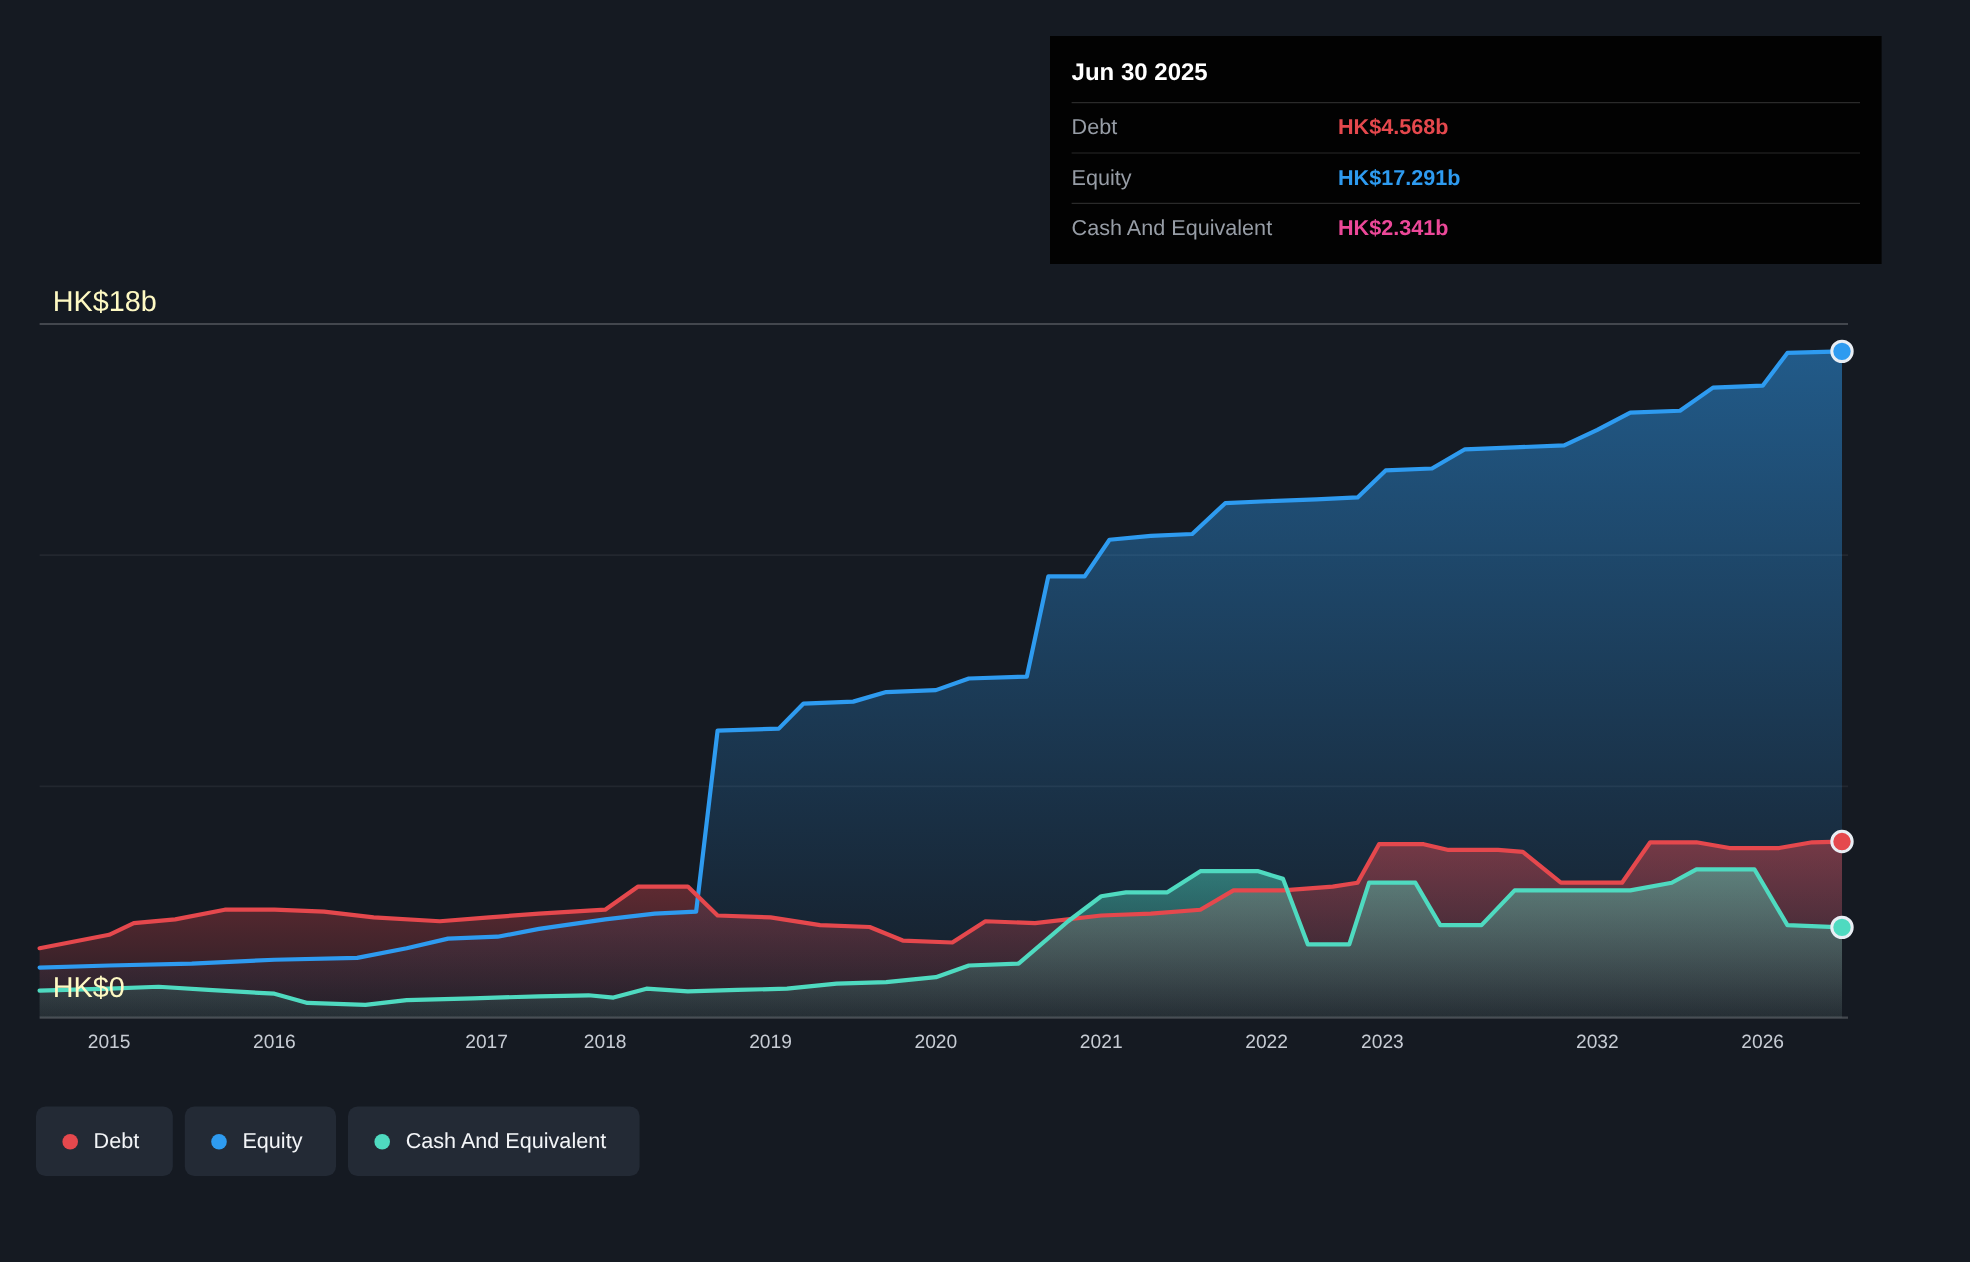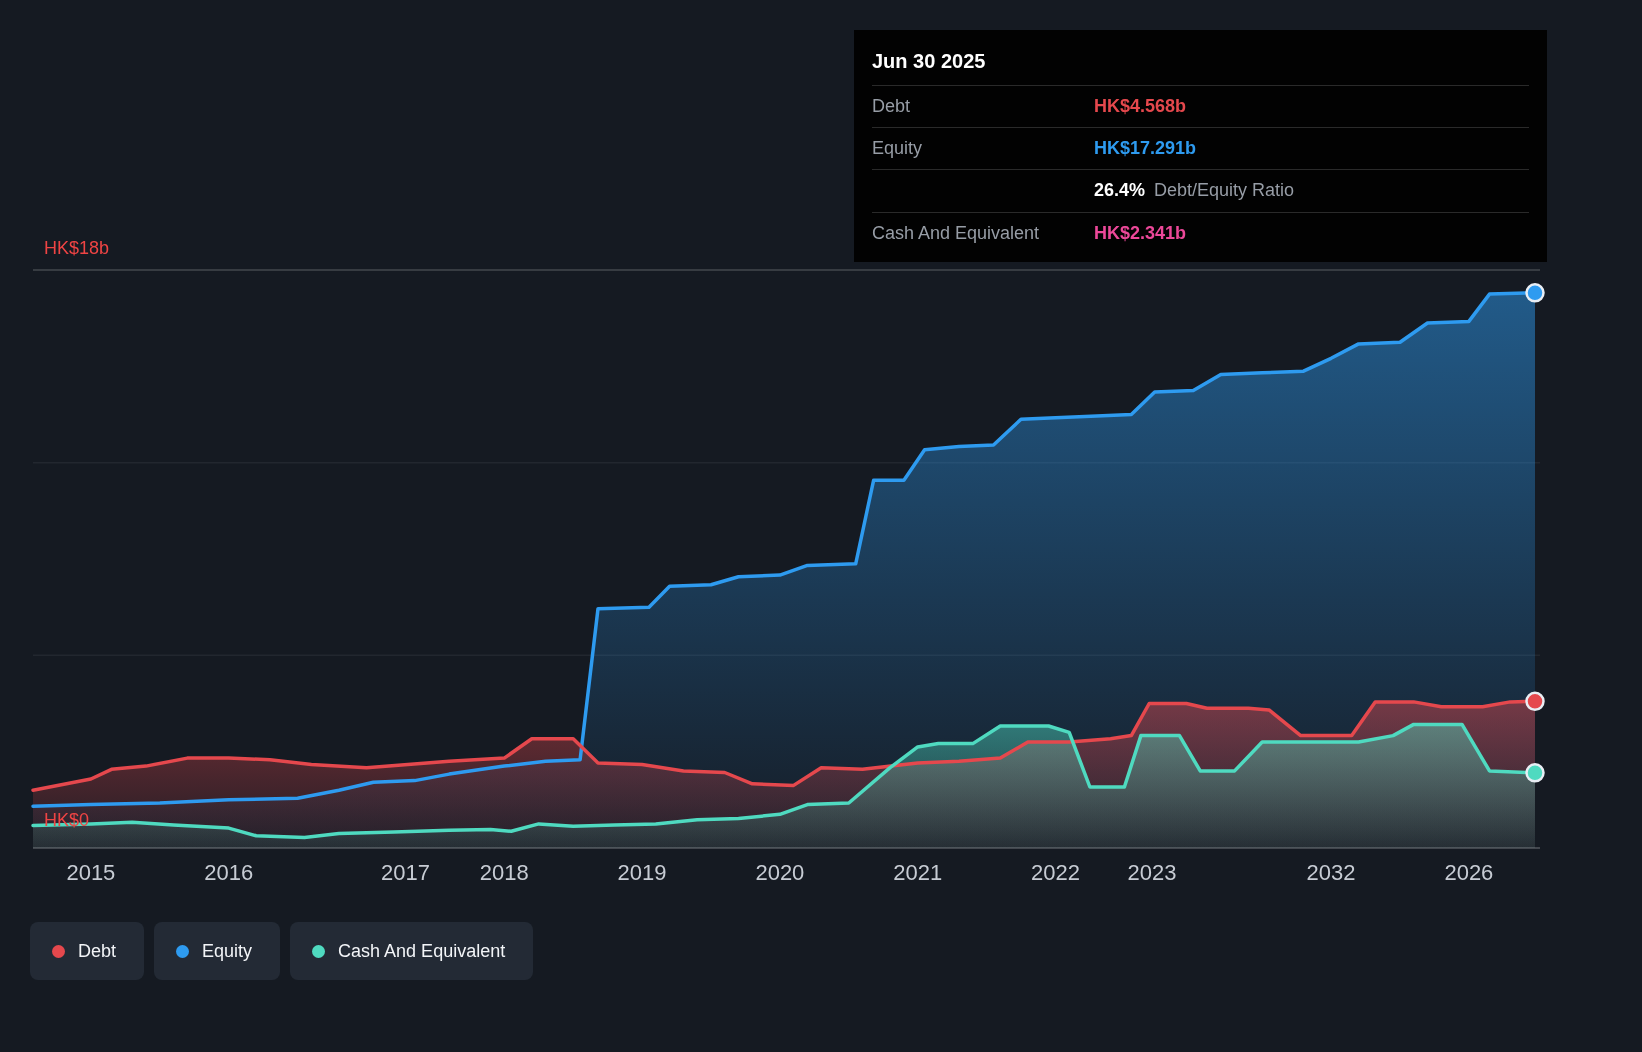--- a/index.html
+++ b/index.html
@@ -5,29 +5,29 @@
   html,body{margin:0;padding:0;}
   body{
     width:1642px;height:1052px;overflow:hidden;position:relative;
     background:#151A22;color:#fff;
     font-family:"Liberation Sans",sans-serif;
   }
   .stage{position:absolute;inset:0;}
   #chart-svg{position:absolute;left:0;top:0;display:block;}
 
   
-  .y-label{position:absolute;font-size:18px;color:#ef4444;}
+  .y-label{position:absolute;font-size:24px;color:#fef9c3;}
   .y-top{left:44px;top:238px;}
   .y-bottom{left:44px;top:810px;}
   .x-axis{position:absolute;inset:0;pointer-events:none;}
-  .x-tick{position:absolute;top:860px;transform:translateX(-50%);font-size:22px;color:#C7CCD4;}
+  .x-tick{position:absolute;top:860px;transform:translateX(-50%);font-size:16px;color:#C7CCD4;}
 
   
   .tooltip{
-    position:absolute;left:854px;top:30px;width:693px;box-sizing:border-box;
+    position:absolute;left:875px;top:30px;width:693px;box-sizing:border-box;
     background:#020202;padding:10px 18px 8px 18px;
   }
   .tt-title{font-size:20px;font-weight:700;color:#FFFFFF;padding:10px 0 12px 0;}
   .tt-row{display:flex;align-items:center;border-top:1px solid rgba(255,255,255,0.16);padding:8px 0;font-size:18px;line-height:1.4;}
   .tt-label{width:222px;color:#979DA6;flex:0 0 auto;}
   .tt-value{font-weight:700;}
   .tt-suffix{color:#979DA6;font-weight:400;margin-left:9px;}
 
   
   .legend{position:absolute;left:30px;top:922px;display:flex;gap:10px;}
@@ -93,25 +93,20 @@
     <div class="tt-title">Jun 30 2025</div>
     <div class="tt-row">
       <span class="tt-label">Debt</span>
       <span class="tt-value" style="color: rgb(229, 72, 77);">HK$4.568b</span>
     </div>
     <div class="tt-row">
       <span class="tt-label">Equity</span>
       <span class="tt-value" style="color: rgb(46, 155, 240);">HK$17.291b</span>
     </div>
     <div class="tt-row">
-      <span class="tt-label"></span>
-      <span class="tt-value" style="color: rgb(255, 255, 255);">26.4%</span>
-      <span class="tt-suffix">Debt/Equity Ratio</span>
-    </div>
-    <div class="tt-row">
       <span class="tt-label">Cash And Equivalent</span>
       <span class="tt-value" style="color: #ec4899;">HK$2.341b</span>
     </div>
   </div>
 
   <div class="legend">
     <div class="legend-pill">
       <span class="legend-dot" style="background: rgb(229, 72, 77);"></span>
       <span>Debt</span>
     </div>

